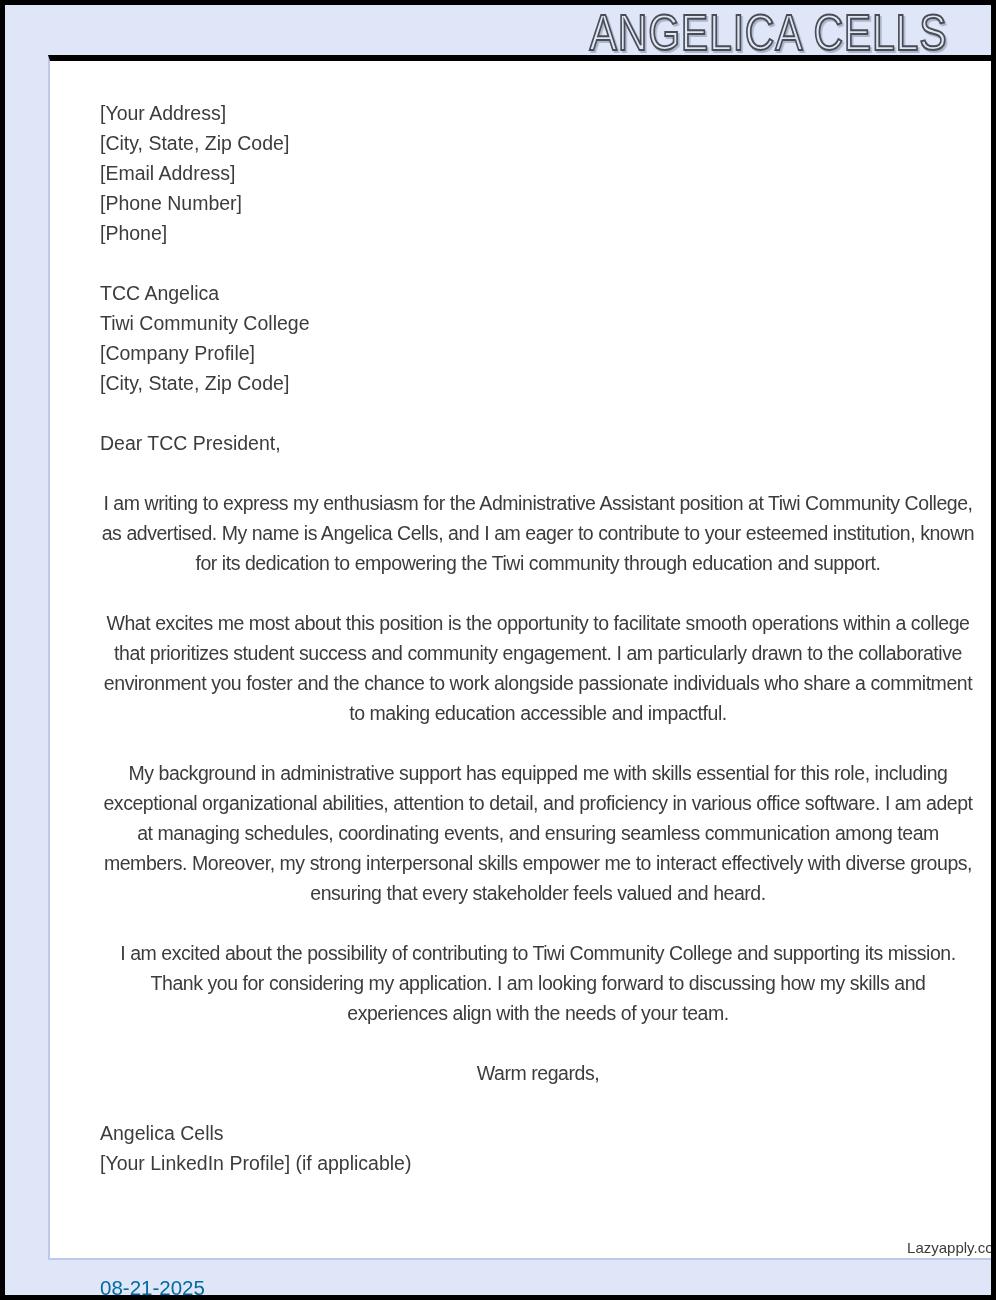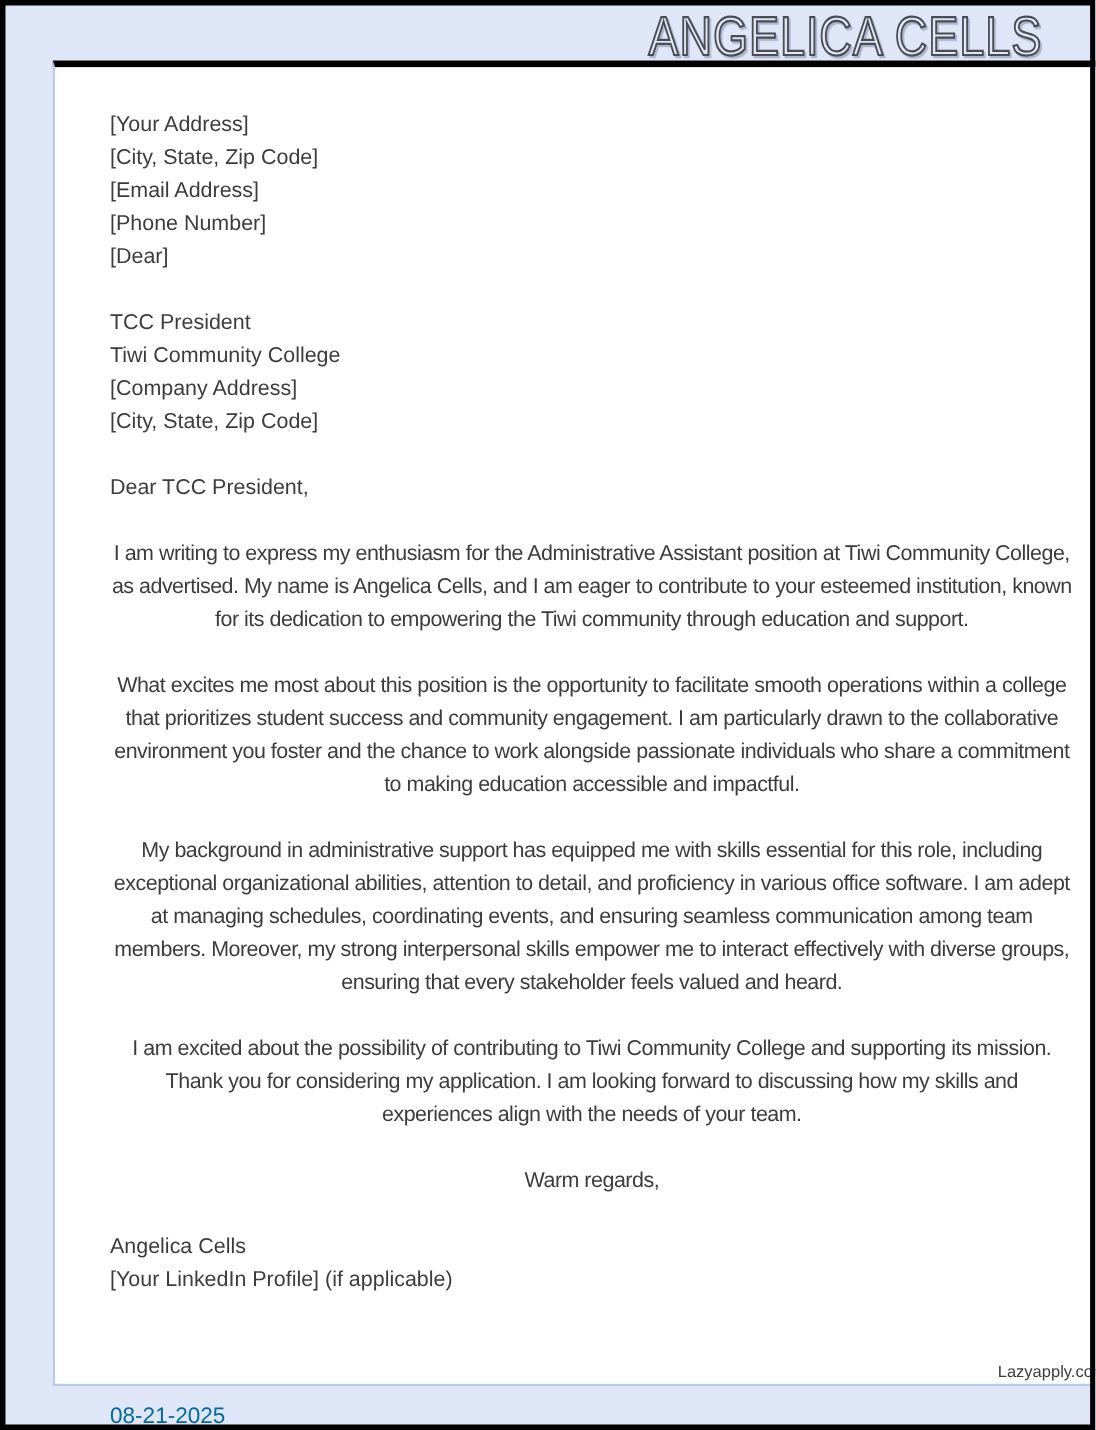--- a/index.html
+++ b/index.html
@@ -86,27 +86,27 @@
   <div class="brand-name">ANGELICA CELLS</div>
 
   <div class="document">
     <div class="letter">
 
       <div class="block">
         <div>[Your Address]</div>
         <div>[City, State, Zip Code]</div>
         <div>[Email Address]</div>
         <div>[Phone Number]</div>
-        <div>[Dear]</div>
+        <div>[Phone]</div>
       </div>
 
       <div class="block">
-        <div>TCC President</div>
+        <div>TCC Angelica</div>
         <div>Tiwi Community College</div>
-        <div>[Company Address]</div>
+        <div>[Company Profile]</div>
         <div>[City, State, Zip Code]</div>
       </div>
 
       <div class="block">Dear TCC President,</div>
 
       <p class="block para">I am writing to express my enthusiasm for the Administrative Assistant position at Tiwi Community College, as advertised. My name is Angelica Cells, and I am eager to contribute to your esteemed institution, known for its dedication to empowering the Tiwi community through education and support.</p>
       <p class="block para">What excites me most about this position is the opportunity to facilitate smooth operations within a college that prioritizes student success and community engagement. I am particularly drawn to the collaborative environment you foster and the chance to work alongside passionate individuals who share a commitment to making education accessible and impactful.</p>
       <p class="block para">My background in administrative support has equipped me with skills essential for this role, including exceptional organizational abilities, attention to detail, and proficiency in various office software. I am adept at managing schedules, coordinating events, and ensuring seamless communication among team members. Moreover, my strong interpersonal skills empower me to interact effectively with diverse groups, ensuring that every stakeholder feels valued and heard.</p>
       <p class="block para">I am excited about the possibility of contributing to Tiwi Community College and supporting its mission. Thank you for considering my application. I am looking forward to discussing how my skills and experiences align with the needs of your team.</p>
 

